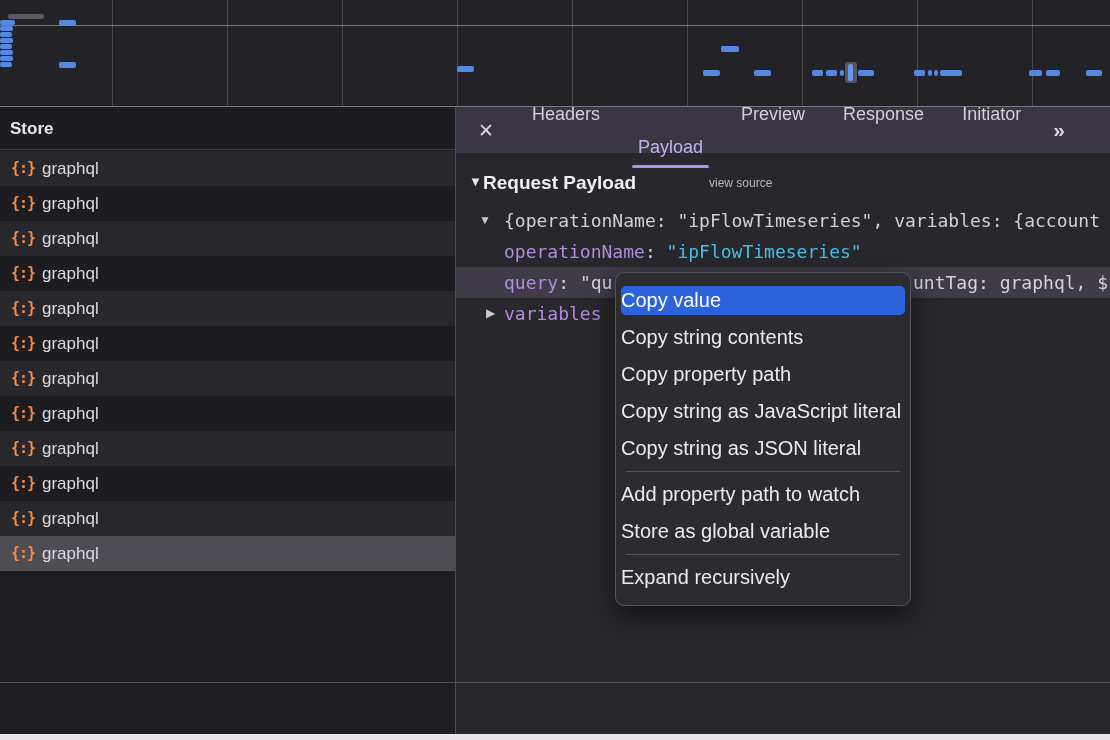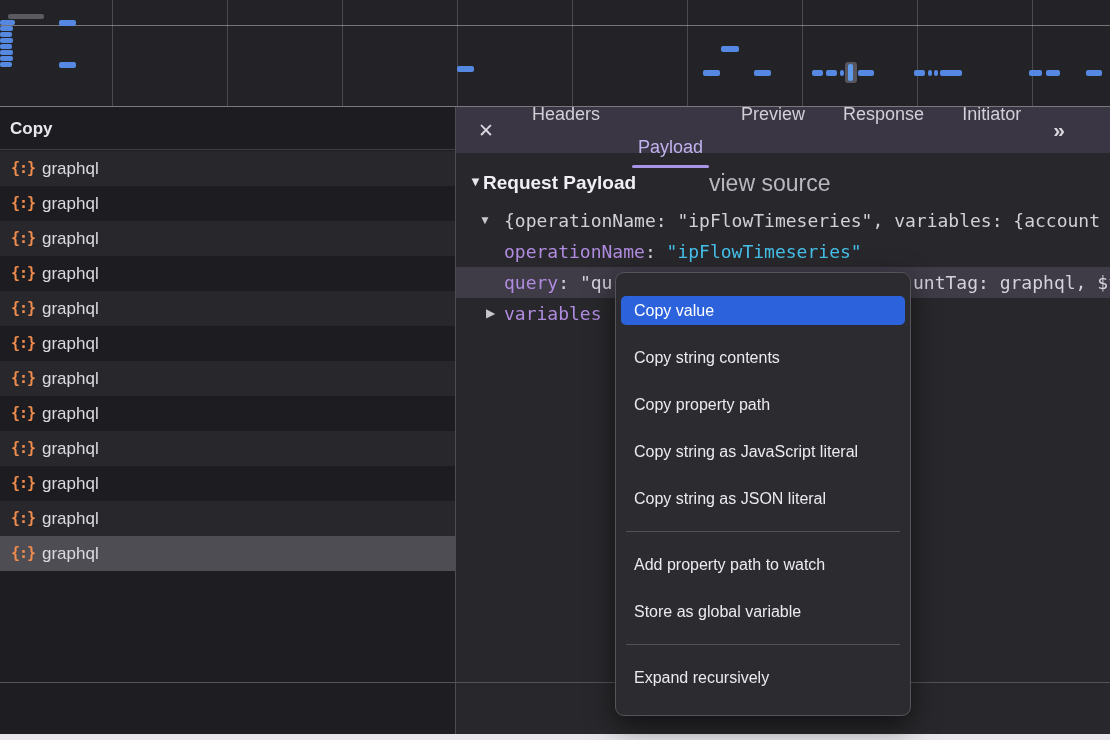--- a/index.html
+++ b/index.html
@@ -37,39 +37,39 @@
   .close-btn{color:#d9d6de;font-size:19px;line-height:1;cursor:default;}
   .tab{position:relative;height:46px;line-height:46px;color:#d2cfd8;font-size:18px;}
   .tab.active{color:#c0b2ee;margin-top:33px;}
   .tab.active::after{content:"";position:absolute;left:-6px;right:-6px;bottom:2px;height:3px;background:#a895e8;border-radius:2px;}
   .overflow-btn{color:#d9d6de;font-size:21px;font-weight:700;letter-spacing:-2px;margin-left:-6px;}
 
   .payload{position:absolute;left:0;top:46px;right:0;bottom:0;overflow:hidden;}
   .section-header{position:absolute;left:0;top:14px;height:32px;width:100%;}
   .section-disclosure{position:absolute;left:13px;top:7px;color:#e9e7ec;font-size:13px;}
   .section-title{position:absolute;left:27px;top:0;color:#f1eff4;font-size:19px;font-weight:700;line-height:32px;}
-  .view-source{position:absolute;left:253px;top:0;color:#bab7c0;font-size:23px;line-height:32px;text-align:center;}
+  .view-source{position:absolute;left:253px;top:0;color:#bab7c0;font-size:12px;line-height:32px;text-align:center;}
 
   .tree{position:absolute;left:0;top:52px;right:0;height:130px;font-family:"DejaVu Sans Mono",monospace;font-size:18px;}
   .trow{position:absolute;left:0;right:0;height:31px;line-height:31px;white-space:pre;overflow:hidden;}
   .trow.highlight{background:#3f3b47;}
   .trow .arrow{position:absolute;left:23px;top:0;font-size:12px;color:#c9c6ce;font-family:"Liberation Sans",sans-serif;}
   .trow .txt{position:absolute;left:48px;top:0;}
   .trow .tail{position:absolute;left:457px;top:0;}
   .seg-plain{color:#d2d0d7;}
   .seg-prop{color:#b08ce0;}
   .seg-string{color:#45bfe8;}
   .seg-pale{color:#d6d2dc;}
   .seg-bright{color:#e8e6ea;}
 
   
   .context-menu{position:absolute;left:615px;top:272px;width:296px;background:#2c2b2f;border:1px solid #56545a;border-radius:9px;
     box-shadow:0 10px 28px rgba(0,0,0,.55);padding:5px 0;box-sizing:border-box;z-index:10;}
-  .menu-item{position:relative;height:29px;line-height:29px;margin:18px 5px;padding-left:13px;border-radius:5px;
-    color:#eceaee;font-size:16px;white-space:nowrap;}
+  .menu-item{position:relative;height:29px;line-height:29px;margin:8px 5px;border-radius:5px;
+    color:#eceaee;font-size:20px;white-space:nowrap;}
   .menu-item.highlighted{background:#2c63dc;color:#ffffff;}
   .menu-separator{height:1px;background:#545257;margin:6px 10px;}
 
   
   .footer-divider{position:absolute;left:0;top:682px;width:1110px;height:1px;background:#55535a;z-index:2;}
   .bottom-strip{position:absolute;left:0;top:734px;width:1110px;height:6px;background:#e9e7eb;}
 </style>
 </head>
 <body>
 
@@ -110,21 +110,21 @@
       <div class="bar blue" style="left: 914px; top: 70px; width: 11px; height: 6px;"></div>
       <div class="bar blue" style="left: 928px; top: 70px; width: 4px; height: 6px;"></div>
       <div class="bar blue" style="left: 934px; top: 70px; width: 4px; height: 6px;"></div>
       <div class="bar blue" style="left: 940px; top: 70px; width: 22px; height: 6px;"></div>
       <div class="bar blue" style="left: 1029px; top: 70px; width: 13px; height: 6px;"></div>
       <div class="bar blue" style="left: 1046px; top: 70px; width: 14px; height: 6px;"></div>
       <div class="bar blue" style="left: 1086px; top: 70px; width: 16px; height: 6px;"></div>
     </div>
 
   <div class="left-panel">
-    <div class="list-header">Copy</div>
+    <div class="list-header">Store</div>
     <div class="rows">
         <div class="req-row odd">
           <span class="req-icon">{:}</span>
           <span class="req-label">graphql</span>
         </div>
         <div class="req-row even">
           <span class="req-icon">{:}</span>
           <span class="req-label">graphql</span>
         </div>
         <div class="req-row odd">

